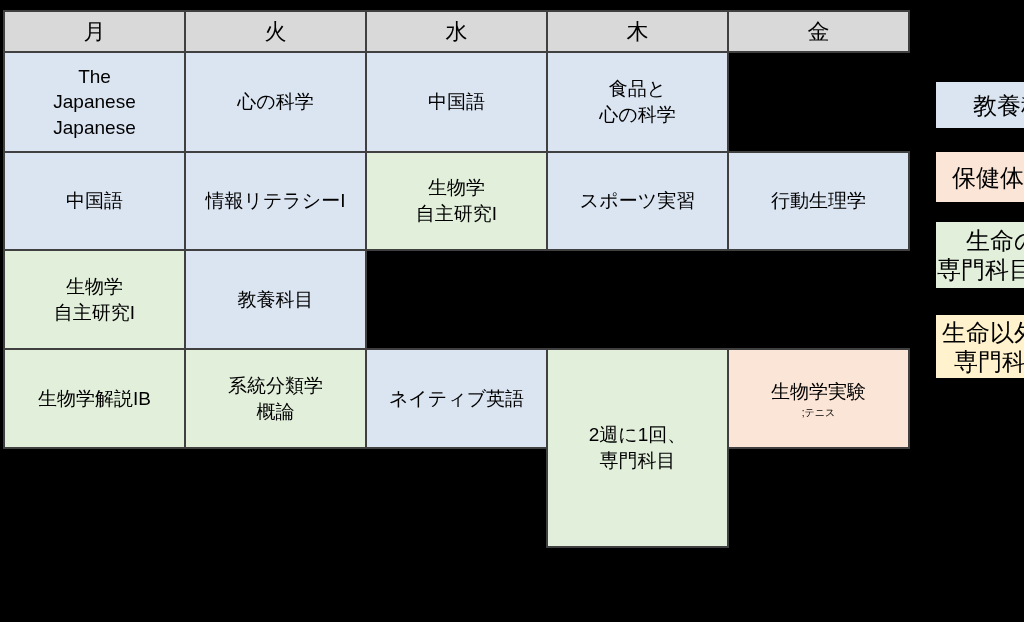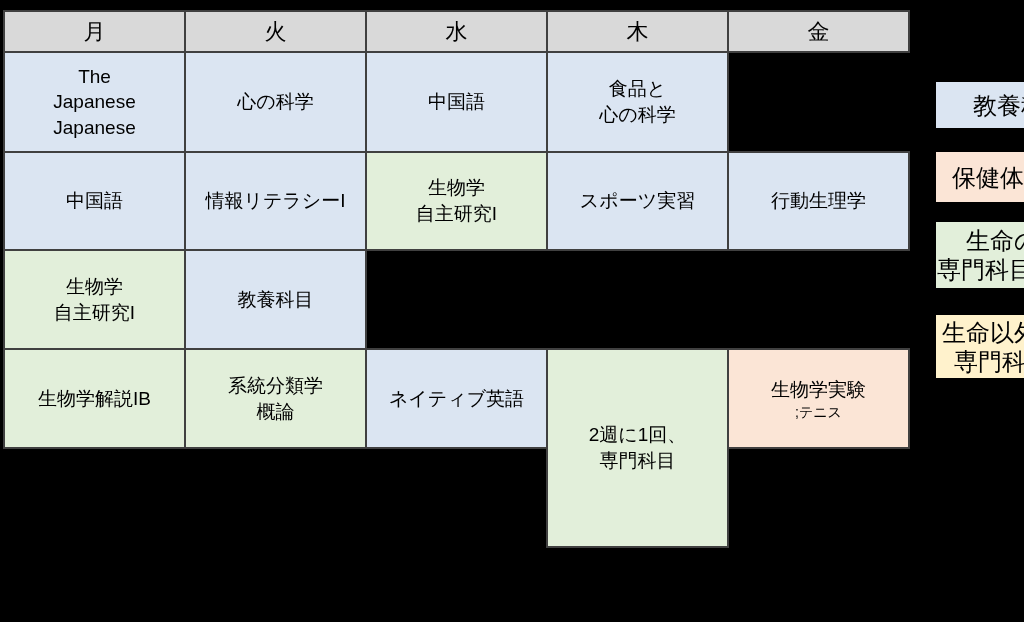--- a/index.html
+++ b/index.html
@@ -23,21 +23,21 @@
     background:var(--c-header_bg,#d9d9d9);
     border:2px solid var(--c-border,#404040);
     font-size:22px;font-weight:400;
   }
   table.tt td.cell{border:2px solid var(--c-border,#404040);}
   table.tt td.empty{border:none;background:transparent;}
   .c-blue {background:var(--c-category_general_blue,#dbe5f2);}
   .c-green{background:var(--c-category_life_green,#e2efda);}
   .c-pink {background:var(--c-category_health_pink,#fbe5d6);}
   .ln{display:block;}
-  .ln.small{font-size:14px;line-height:1.15;margin-top:2px;}
+  .ln.small{font-size:10px;line-height:1.15;margin-top:2px;}
   
   .lgbox{
     position:absolute;left:936px;width:152px;
     display:flex;flex-direction:column;justify-content:center;
     align-items:flex-start;
   }
   .lg-blue  {background:var(--c-category_general_blue,#dbe5f2);}
   .lg-pink  {background:var(--c-category_health_pink,#fbe5d6);}
   .lg-green {background:var(--c-category_life_green,#e2efda);}
   .lg-yellow{background:var(--c-category_nonlife_yellow,#fff2cc);}

